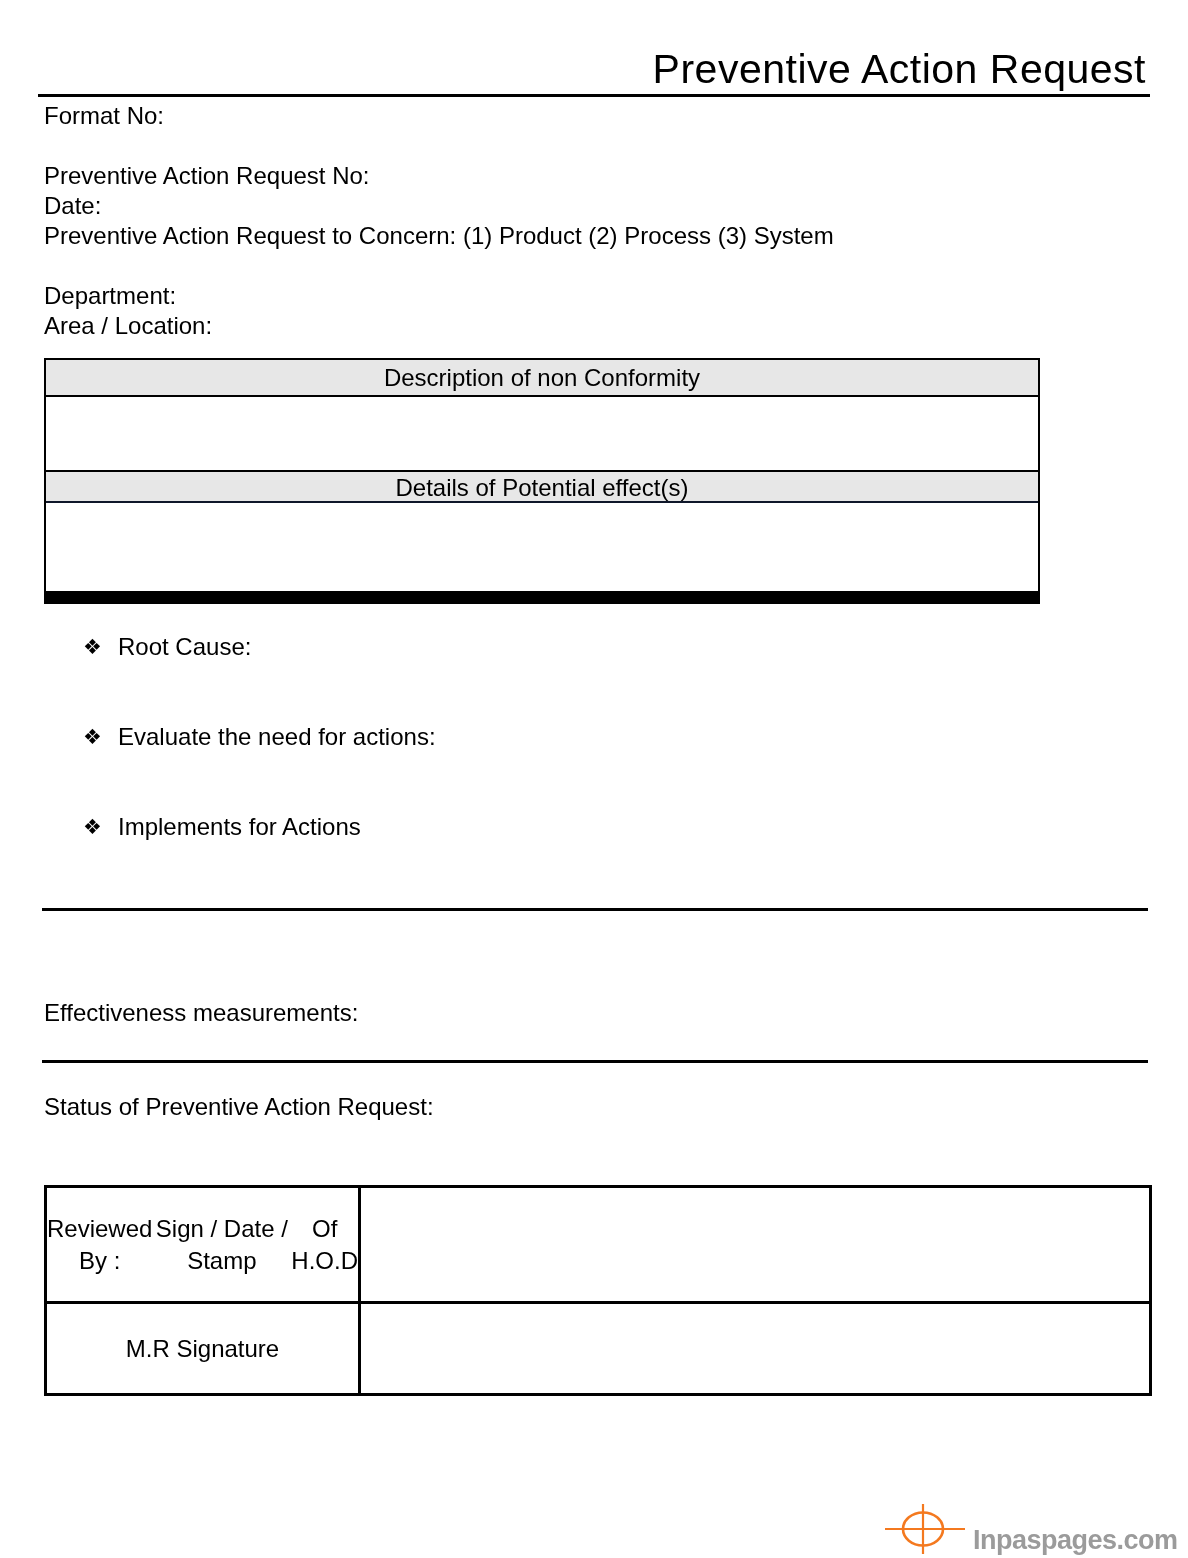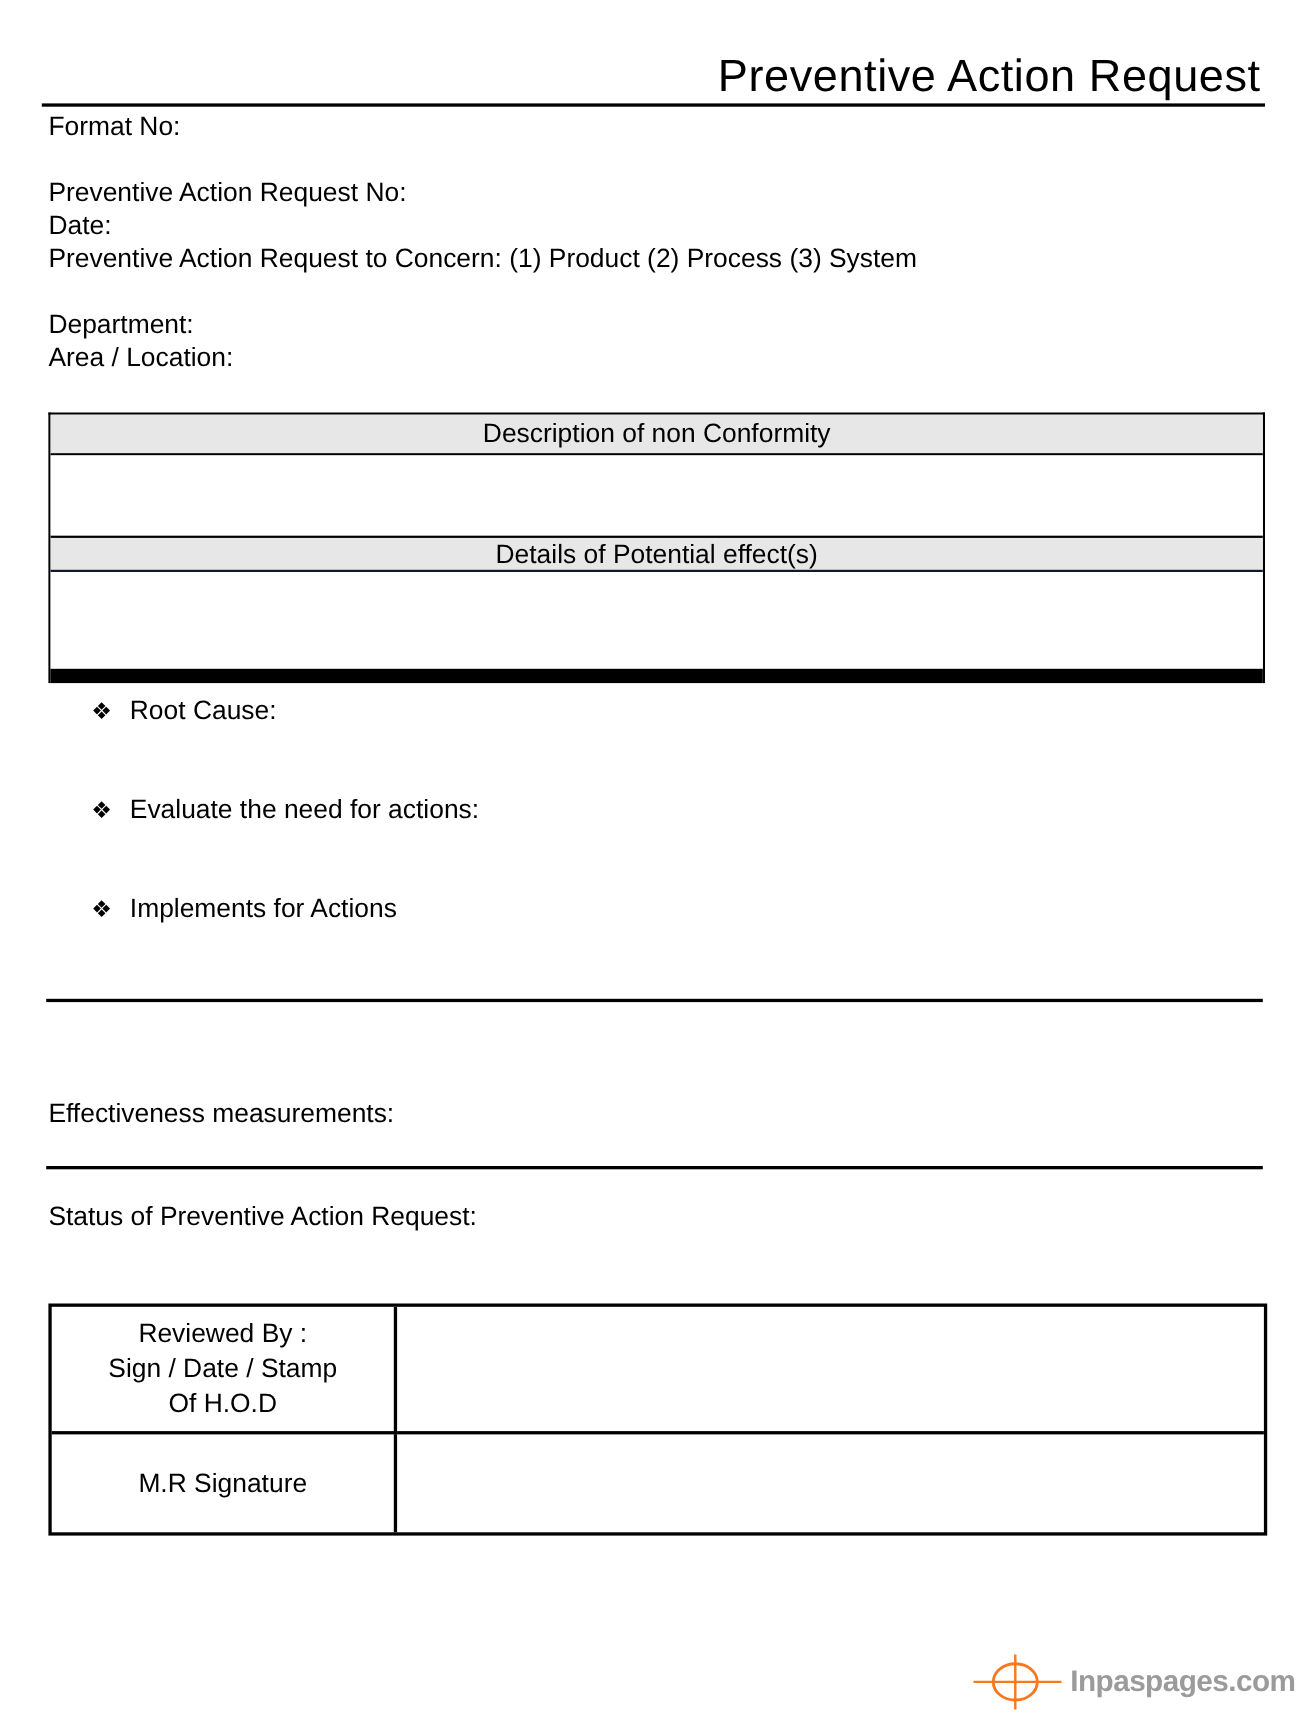--- a/index.html
+++ b/index.html
@@ -24,21 +24,21 @@
   .title-rule { top:94px; left:38px; width:1112px; height:3px; background:#000; }
 
   .body-text { font-size:24px; line-height:30px; white-space:pre-wrap; }
 
   .fmt-line   { top:101px;  left:44px; }
   .par-block  { top:161px;  left:44px; }
   .dept-block { top:281px;  left:44px; }
 
   
   .nc-table {
-    top:375px; left:44px; width:1106px;
+    top:358px; left:44px; width:996px;
     border:2px solid #000; border-bottom:none;
   }
   .nc-header {
     background:#e7e7e7;
     text-align:center;
     font-size:24px;
   }
   .nc-header.h1 { height:37px; line-height:36px; border-bottom:2px solid #000; }
   .nc-header.h2 { height:33px; line-height:31px; border-top:2px solid #000; border-bottom:2px solid #0f172a; }
   .nc-body1 { height:73px; background:#fff; }
@@ -64,27 +64,27 @@
 
   
   .so-table {
     top:1185px; left:44px; width:1108px;
     border:3px solid #000;
     display:grid;
     grid-template-columns:314px 1fr;
     grid-template-rows:116px 89px;
   }
   .so-cell { border-right:3px solid #000; border-bottom:3px solid #000;
-    display:flex; flex-direction:column; justify-content:center; align-items:center;
+    display:flex; flex-direction:row; justify-content:center; align-items:center;
     text-align:center; font-size:24px; line-height:32px; }
   .so-cell.last-col { border-right:none; }
   .so-cell.last-row { border-bottom:none; }
 
   
-  .brand { top:1492px; left:884px; display:flex; align-items:center; }
+  .brand { top:1492px; left:884px; display:flex; align-items:flex-end; }
   .brand svg { display:block; }
   .brand-text {
     margin-left:7px;
     font-size:27px; font-weight:bold;
     color:#9b9b9b;
     letter-spacing:-0.5px;
     white-space:nowrap;
     padding-top:8px;
   }
 </style>

